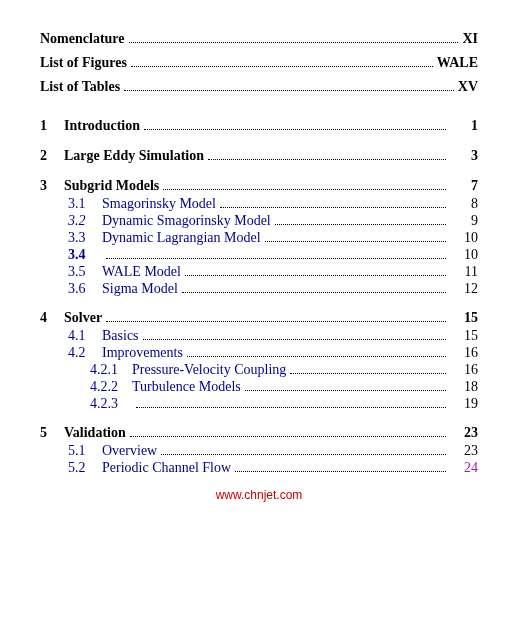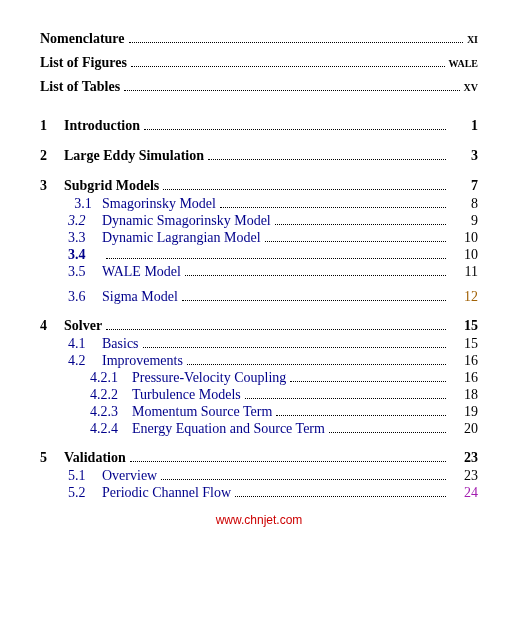--- a/index.html
+++ b/index.html
@@ -43,21 +43,21 @@
 
     .front-matter-label {
       font-weight: bold;
       color: #000;
       font-size: 14px;
     }
 
     .front-matter-page {
       font-weight: bold;
       color: #000;
-      font-size: 10px;
+      font-size: 14px;
       font-variant: small-caps;
     }
 
     .watermark {
       position: absolute;
       bottom: 15px;
       left: 50%;
       transform: translateX(-50%);
       color: #cc0000;
       font-size: 12px;
@@ -139,21 +139,21 @@
 
   <div class="row chapter-row">
     <span class="label-black-bold" style="min-width:20px;">3</span>
     <span style="min-width:4px;">&nbsp;</span>
     <span class="label-black-bold">Subgrid Models</span>
     <span class="toc-dots"></span>
     <span class="page-num label-black-bold">7</span>
   </div>
 
   <div class="row indent-1">
-    <span class="label-blue" style="min-width:30px;text-align:center;">3.1</span>
+    <span class="label-blue" style="min-width:30px;">3.1</span>
     <span style="min-width:4px;">&nbsp;</span>
     <span class="label-blue">Smagorinsky Model</span>
     <span class="toc-dots"></span>
     <span class="page-num" style="color:#000;">8</span>
   </div>
 
   <div class="row indent-1">
     <span class="label-blue" style="min-width:30px;font-style:italic;">3.2</span>
     <span style="min-width:4px;">&nbsp;</span>
     <span class="label-blue">Dynamic Smagorinsky Model</span>
@@ -182,21 +182,21 @@
     <span class="label-blue">WALE Model</span>
     <span class="toc-dots"></span>
     <span class="page-num" style="color:#000;">11</span>
   </div>
 
   <div class="row indent-1">
     <span class="label-blue" style="min-width:30px;">3.6</span>
     <span style="min-width:4px;">&nbsp;</span>
     <span class="label-blue">Sigma Model</span>
     <span class="toc-dots"></span>
-    <span class="page-num" style="color:#a16207;margin-top:8px;">12</span>
+    <span class="page-num" style="color:#000000;">12</span>
   </div>
 
   <div style="height: 4px;"></div>
 
   <div class="row chapter-row">
     <span class="label-black-bold" style="min-width:20px;">4</span>
     <span style="min-width:4px;">&nbsp;</span>
     <span class="label-black-bold">Solver</span>
     <span class="toc-dots"></span>
     <span class="page-num label-black-bold">15</span>
@@ -230,32 +230,24 @@
     <span class="label-blue" style="min-width:38px;">4.2.2</span>
     <span style="min-width:4px;">&nbsp;</span>
     <span class="label-blue">Turbulence Models</span>
     <span class="toc-dots"></span>
     <span class="page-num" style="color:#000;">18</span>
   </div>
 
   <div class="row indent-2">
     <span class="label-blue" style="min-width:38px;">4.2.3</span>
     <span style="min-width:4px;">&nbsp;</span>
-    <span class="label-blue">Momentum Source Term</span>
     <span class="toc-dots"></span>
     <span class="page-num" style="color:#000;">19</span>
   </div>
 
-  <div class="row indent-2">
-    <span class="label-blue" style="min-width:38px;">4.2.4</span>
-    <span style="min-width:4px;">&nbsp;</span>
-    <span class="label-blue">Energy Equation and Source Term</span>
-    <span class="toc-dots"></span>
-    <span class="page-num" style="color:#000;">20</span>
-  </div>
 
   <div style="height: 4px;"></div>
 
   <div class="row chapter-row">
     <span class="label-black-bold" style="min-width:20px;">5</span>
     <span style="min-width:4px;">&nbsp;</span>
     <span class="label-black-bold">Validation</span>
     <span class="toc-dots"></span>
     <span class="page-num label-black-bold">23</span>
   </div>

